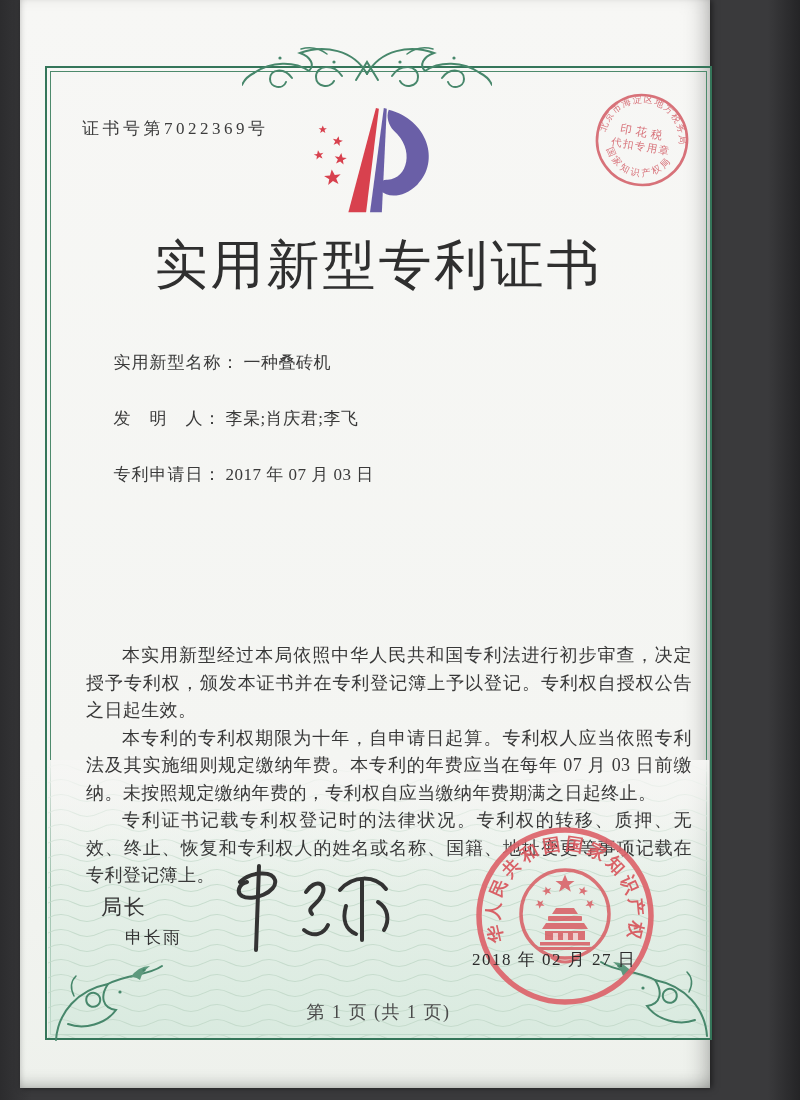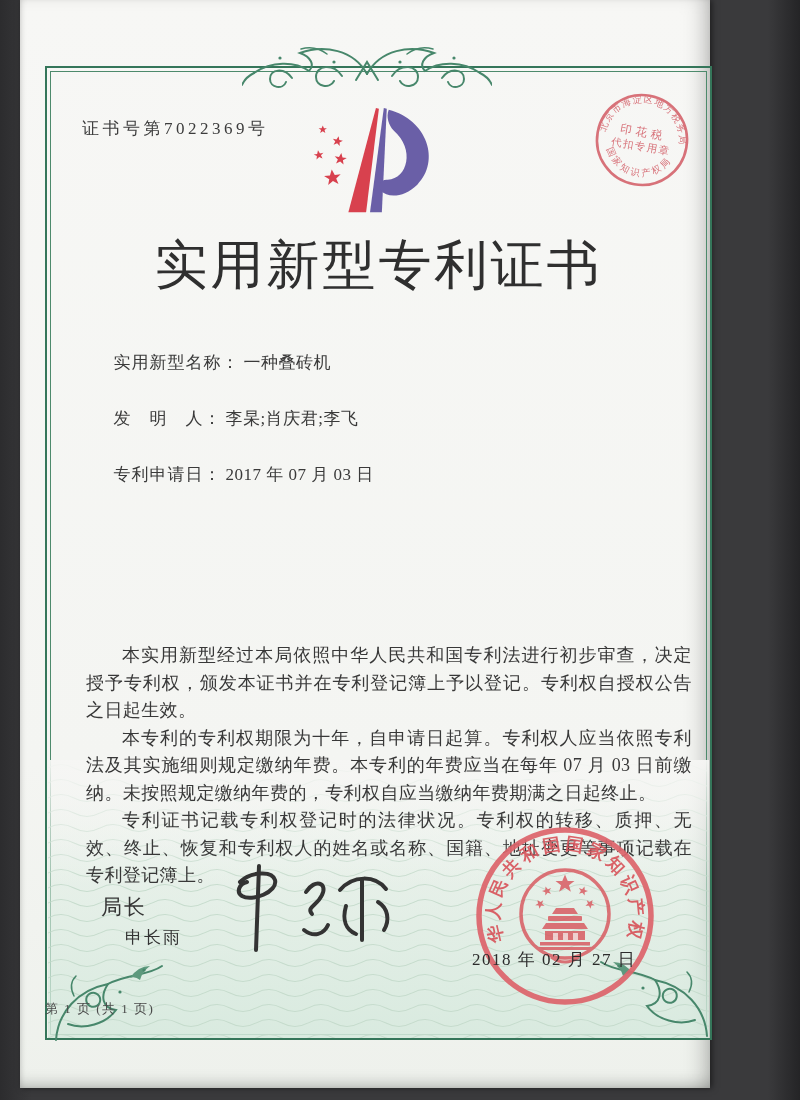--- a/index.html
+++ b/index.html
@@ -61,22 +61,22 @@
   .signer-name  { position:absolute; left:81px; top:926px; font-size:17px; letter-spacing:2px; color:#333;
     font-family:"Liberation Sans","DejaVu Sans",sans-serif;margin-left:24px; }
   .signature { position:absolute; left:192px; top:860px; }
   .gov-seal { position:absolute; left:438px; top:818px; }
   .seal-date {
     position:absolute; left:452px; top:948px; font-size:17px;
     color:#2b2b2b; letter-spacing:1.5px; white-space:pre;
   }
   .tax-stamp { position:absolute; left:566px; top:84px; transform:rotate(10deg); }
   .footer {
-    position:absolute; left:25px; top:1000px; width:667px; text-align:left;
-    font-size:13px; color:#4a4a4a; letter-spacing:1.5px;
+    position:absolute; left:25px; top:1000px; width:667px; text-align:center;
+    font-size:18px; color:#4a4a4a; letter-spacing:1.5px;
   }
   .ornament { position:absolute; }
   .orn-top-center { left:222px; top:40px; }
   .orn-bottom-left { left:30px; top:950px; }
   .orn-bottom-right { left:558px; top:946px; }
 </style>
 </head>
 <body>
 
 <div class="paper">

